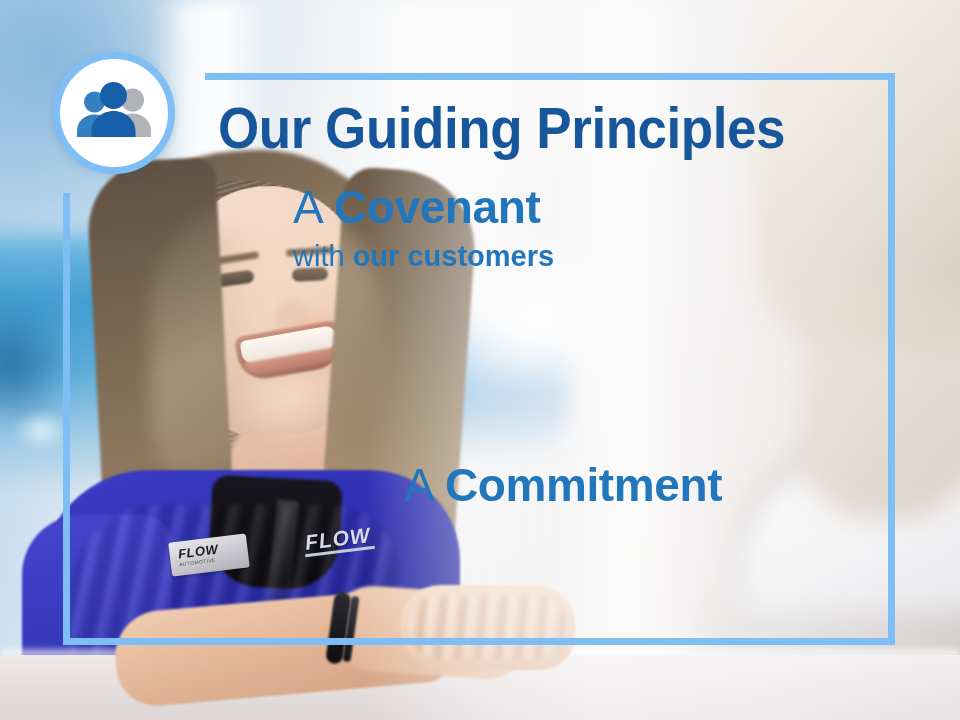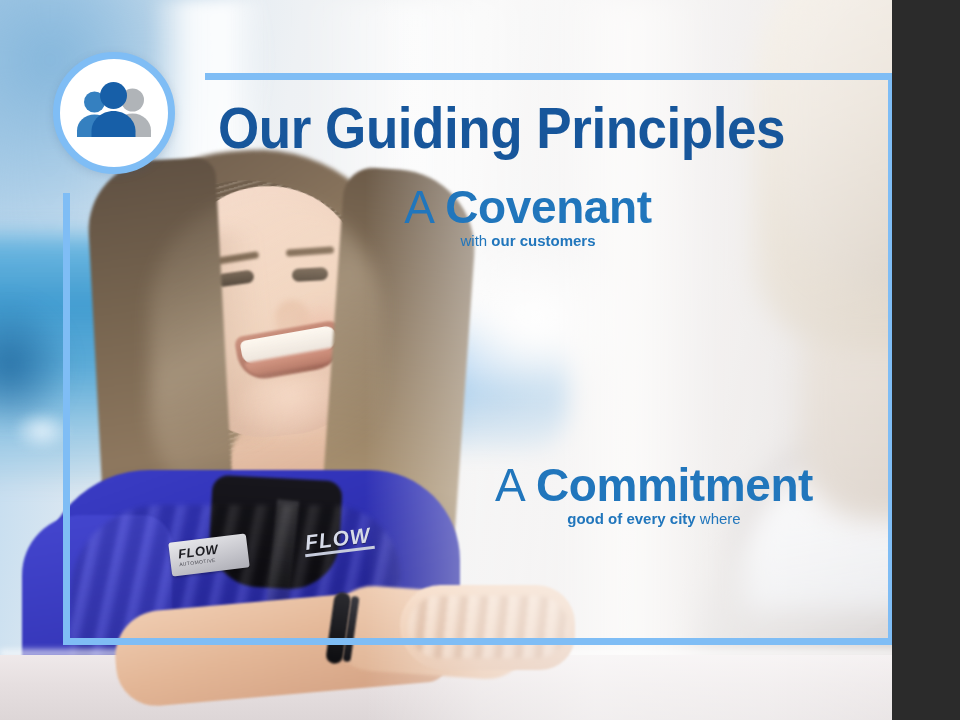--- a/index.html
+++ b/index.html
@@ -2,21 +2,21 @@
 <html><head>
 <meta charset="utf-8">
 <style>
   html, body {
     margin: 0;
     padding: 0;
     background: #2b2b2b;
   }
   #stage {
     position: relative;
-    width: 892px;
+    width: 960px;
     height: 720px;
     overflow: hidden;
     font-family: "Liberation Sans", sans-serif;
     background: #e9eef3;
   }
 
   
   .photo-layer { position:absolute; inset:0; overflow:hidden; }
 
   
@@ -401,40 +401,41 @@
     font-family: "Liberation Sans", sans-serif;
     font-weight: 700;
     font-size: 57px;
     letter-spacing: -0.5px;
     color: var(--navy);
     transform: scaleX(.93);
     transform-origin: left center;
     white-space: nowrap;
   }
 
-  .block { position:absolute; text-align:center; color: var(--brand); }
+  .block { position:absolute; color: var(--brand); }
   .block .big {
     font-family: "Liberation Sans", sans-serif;
     font-size: 46px;
     line-height: 1.04;
     white-space: nowrap;
   }
   .block .big .art { font-weight: 400; }
   .block .big .noun { font-weight: 700; letter-spacing:-.4px; }
   .block .sub {
     font-family: "Liberation Sans", sans-serif;
-    font-size: 15px;
+    font-size: 29px;
     line-height: 1.26;
     font-weight: 400;
+    margin-top: 6px;
   }
   .block .sub b { font-weight: 700; }
 
   .blk-covenant  { left:293px; top:184px;  width:470px; }
   .blk-community { left:345px; top:300px;  width:470px; }
-  .blk-commit    { left:414px; top:462px;  width:480px; }
+  .blk-commit    { left:404px; top:462px;  width:480px; }
 </style>
 </head>
 <body>
 
 <div id="stage" style="--frame: #7fbdf5; --navy: #17569b; --brand: #2176bc;">
 
   <div class="photo-layer">
     <div class="bg-base"></div>
     <div class="bg-blue-wash"></div>
     <div class="bg-car"></div>
@@ -532,17 +533,16 @@
 
   <div class="block blk-community">
   </div>
 
   <div class="block blk-commit">
     <div class="big">
       <span class="art">A</span>
       <span class="noun">Commitment</span>
     </div>
     <div class="sub">
-        <div><b>good of every city</b><span> where</span></div>
       </div>
   </div>
 
 </div>
 
 </body></html>

